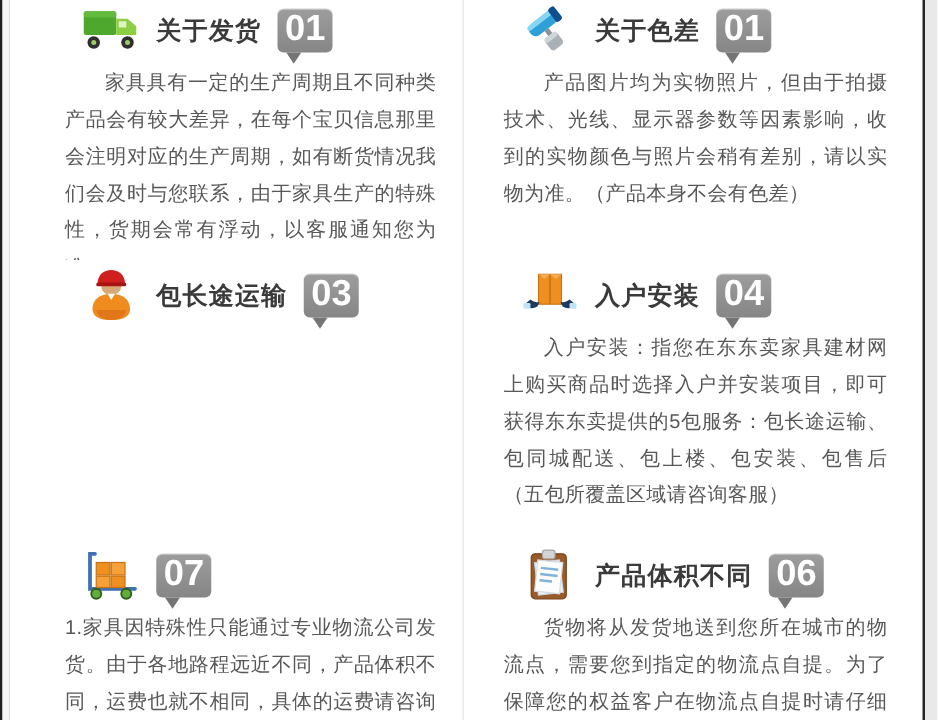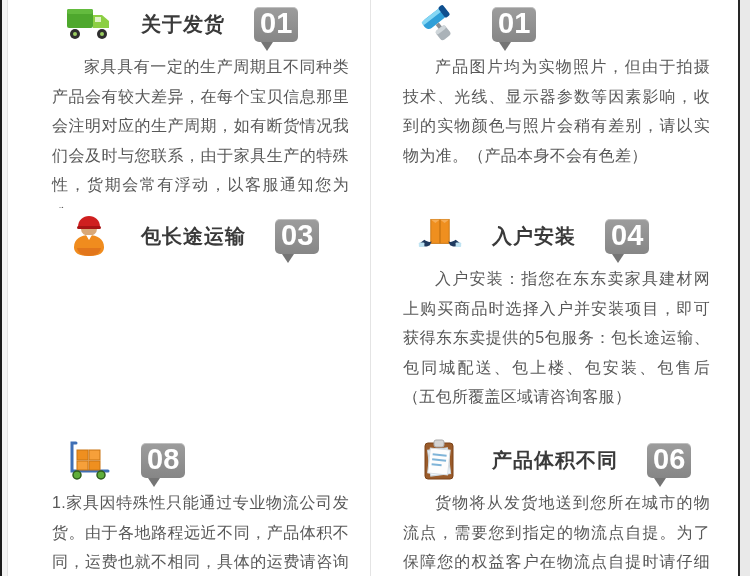--- a/index.html
+++ b/index.html
@@ -18,21 +18,21 @@
 
   .grid{
     position:absolute;left:8px;top:0;width:730px;height:576px;
     display:grid;
     grid-template-columns:362px 368px;
     grid-template-rows:208px 224px 1fr;
   }
   .cell{padding:0 21px 0 44px;box-sizing:border-box;overflow:hidden;}
   .cell.right{padding:0 28px 0 33px;}
 
-  .hdr{display:flex;align-items:center;gap:29px;margin:6px 0 6px 14px;height:44px;}
+  .hdr{display:flex;align-items:center;gap:13px;margin:6px 0 6px 14px;height:44px;}
   .row1 .hdr{margin-top:2px;}
   .icn{display:inline-flex;align-items:center;justify-content:center;width:46px;}
   .ttl{
     margin:0;font-size:20px;font-weight:bold;color:#3a3a3a;letter-spacing:1px;white-space:nowrap;
   }
   .num{
     position:relative;display:inline-block;
     background:linear-gradient(180deg,#9d9d9d,#868686);
     color:#ffffff;font-size:29px;font-weight:bold;
     padding:2px 6px 4px 6px;border-radius:5px;line-height:1;
@@ -87,20 +87,21 @@
           <g transform="rotate(-38 21 21)">
             <rect x="7" y="8" width="26" height="11" rx="5" fill="#2f9fd8"></rect>
             <rect x="7" y="8" width="26" height="4" rx="2" fill="#86d7f4"></rect>
             <rect x="29" y="7" width="6" height="13" rx="2" fill="#0e4f8f"></rect>
             <rect x="17" y="19" width="4" height="6" fill="#8a9096"></rect>
             <rect x="12" y="24" width="12" height="12" rx="3" fill="#aab2b8"></rect>
             <rect x="12" y="24" width="12" height="4" rx="2" fill="#cfd6da"></rect>
           </g>
         </svg>
       </span>
+      <h2 class="ttl">关于色差</h2>
       <span class="num">01</span>
     </div>
     <p class="bd ind">产品图片均为实物照片，但由于拍摄技术、光线、显示器参数等因素影响，收到的实物颜色与照片会稍有差别，请以实物为准。（产品本身不会有色差）</p>
   </section>
 
   <section class="cell left">
     <div class="hdr">
       <span class="icn">
         <svg width="38" height="42" viewBox="0 0 38 42">
           <path d="M19 41 C6 41 4 36 4 32 C4 24 11 20 19 20 C27 20 34 24 34 32 C34 36 32 41 19 41 Z" fill="#f08c1e"></path>
@@ -142,21 +143,21 @@
         <svg width="46" height="40" viewBox="0 0 46 40">
           <path d="M10 3 L6 3 L6 31 L42 31" fill="none" stroke="#3f6fb5" stroke-width="3" stroke-linecap="round"></path>
           <rect x="11" y="10" width="11" height="10" fill="#ef8f1f" stroke="#c97512"></rect>
           <rect x="23" y="10" width="11" height="10" fill="#f6a03a" stroke="#c97512"></rect>
           <rect x="11" y="21" width="11" height="9" fill="#f6a03a" stroke="#c97512"></rect>
           <rect x="23" y="21" width="11" height="9" fill="#ef8f1f" stroke="#c97512"></rect>
           <circle cx="11" cy="35" r="4" fill="#5fae3a" stroke="#2f5c1e" stroke-width="1.5"></circle>
           <circle cx="35" cy="35" r="4" fill="#5fae3a" stroke="#2f5c1e" stroke-width="1.5"></circle>
         </svg>
       </span>
-      <span class="num">08</span>
+      <span class="num">07</span>
     </div>
     <p class="bd">1.家具因特殊性只能通过专业物流公司发货。由于各地路程远近不同，产品体积不同，运费也就不相同，具体的运费请咨询客服。</p>
 
   </section>
 
   <section class="cell right">
     <div class="hdr">
       <span class="icn">
         <svg width="38" height="42" viewBox="0 0 38 42">
           <rect x="4" y="4" width="28" height="36" rx="3" fill="#9a5b2a" stroke="#7a4318"></rect>

